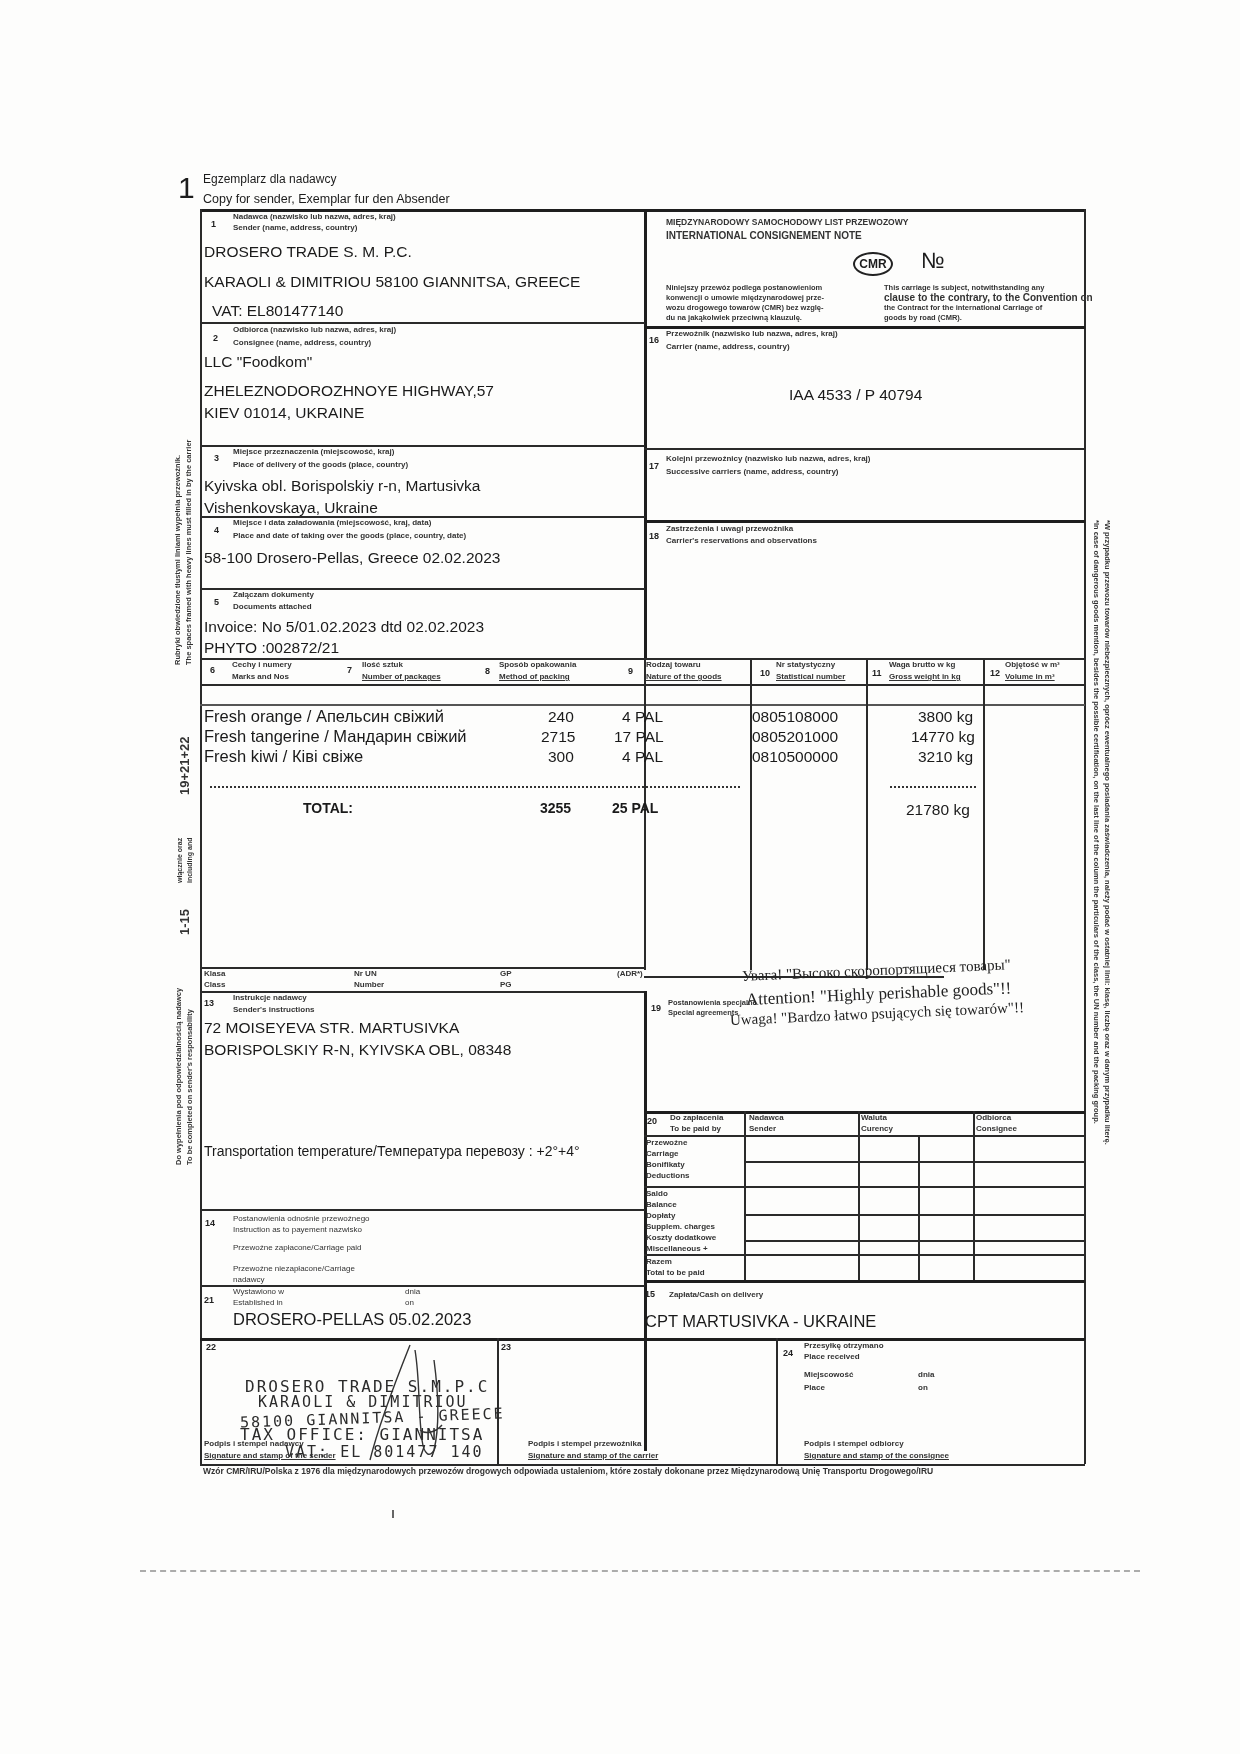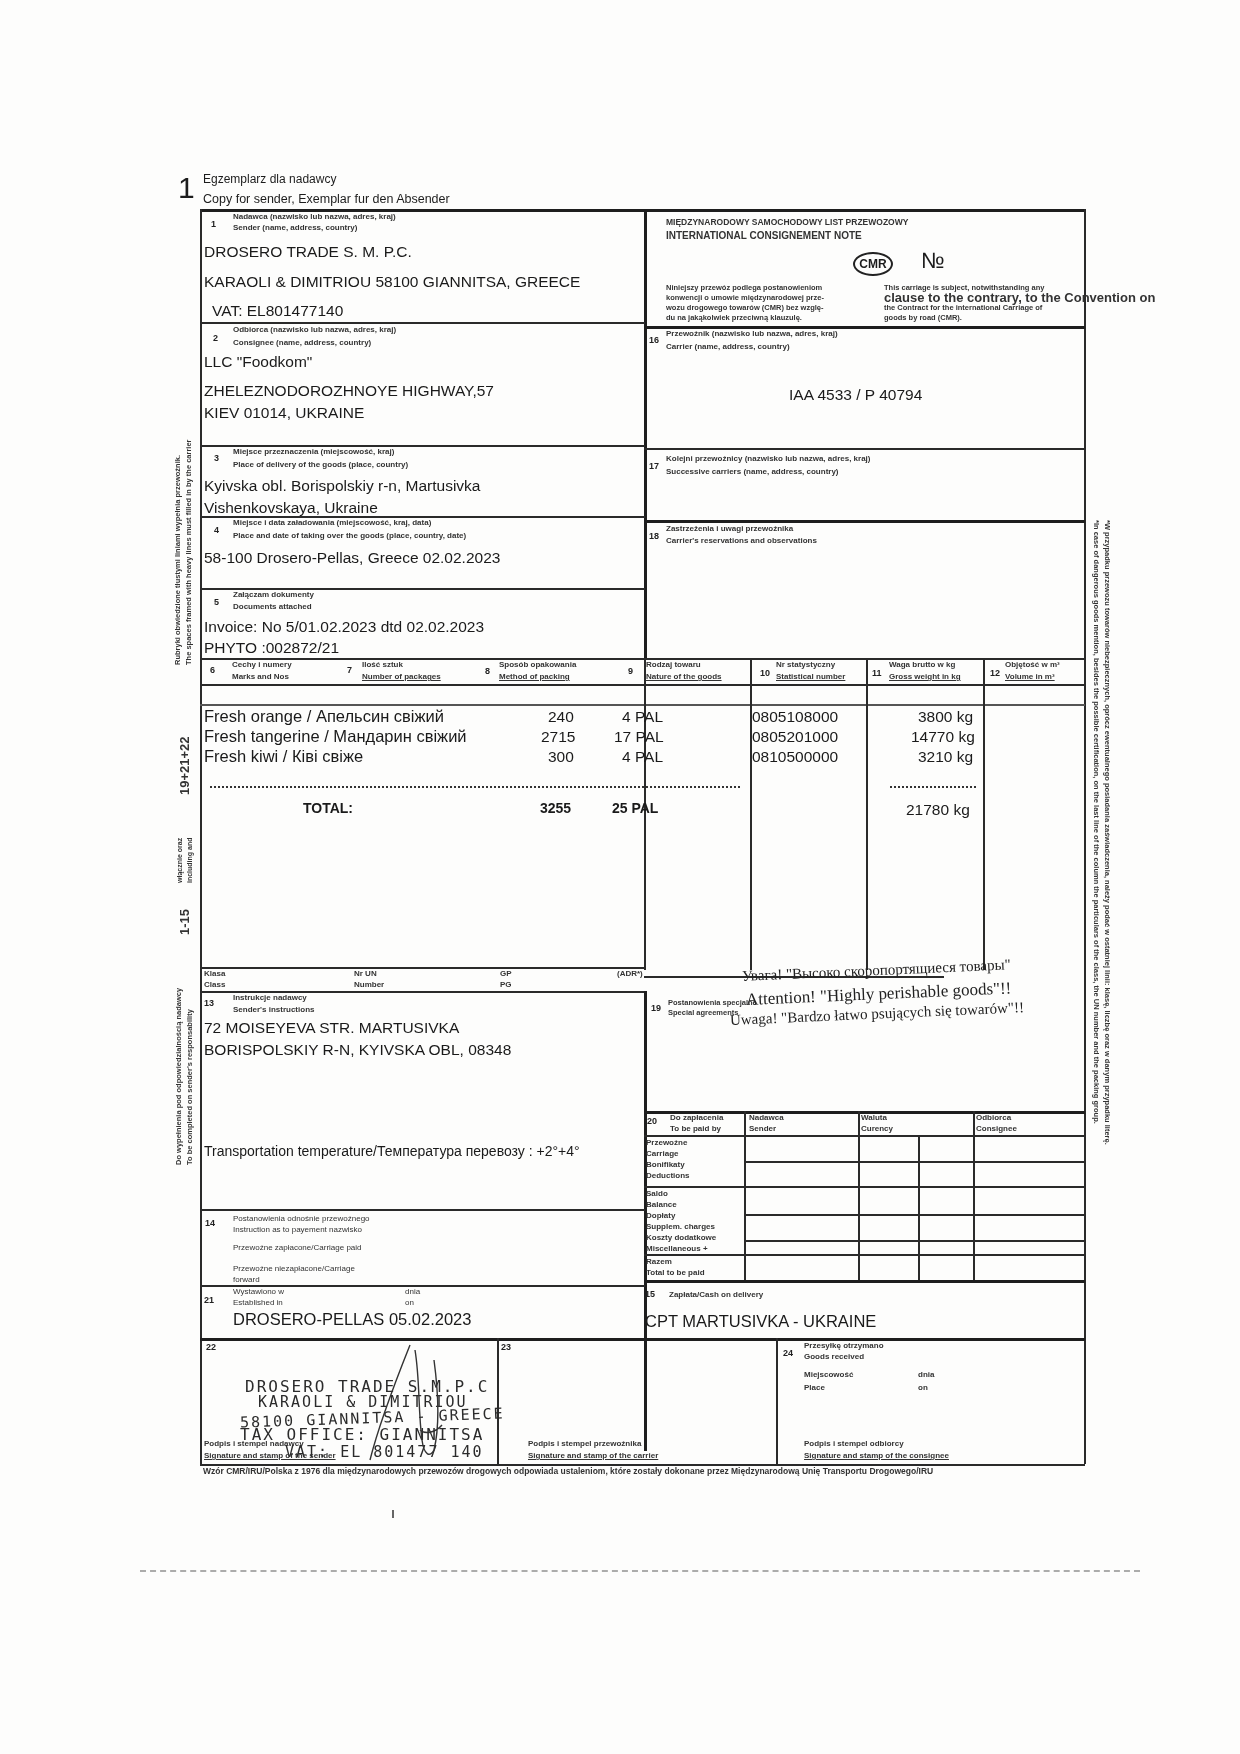--- a/index.html
+++ b/index.html
@@ -48,21 +48,21 @@
 <div>
   <div class="lbl" style="left:666px;top:217px;font-size:8.5px;">MIĘDZYNARODOWY SAMOCHODOWY LIST PRZEWOZOWY</div>
   <div class="lbl" style="left:666px;top:230px;font-size:10px;">INTERNATIONAL CONSIGNEMENT NOTE</div>
   <div class="cmr-oval" style="left:853px;top:252px;width:40px;height:24px;">CMR</div>
   <div class="abs" style="left:921px;top:248px;font-size:22px;">№</div>
   <div class="lbl" style="left:666px;top:282px;font-size:7.5px;">Niniejszy przewóz podlega postanowieniom</div>
   <div class="lbl" style="left:666px;top:292px;font-size:7.5px;">konwencji o umowie międzynarodowej prze-</div>
   <div class="lbl" style="left:666px;top:302px;font-size:7.5px;">wozu drogowego towarów (CMR) bez wzglę-</div>
   <div class="lbl" style="left:666px;top:312px;font-size:7.5px;">du na jakąkolwiek przeciwną klauzulę.</div>
   <div class="lbl" style="left:884px;top:282px;font-size:7.5px;">This carriage is subject, notwithstanding any</div>
-  <div class="lbl" style="left:884px;top:292px;font-size:13px;">clause to the contrary, to the Convention on</div>
+  <div class="lbl" style="left:884px;top:292px;font-size:10px;">clause to the contrary, to the Convention on</div>
   <div class="lbl" style="left:884px;top:302px;font-size:7.5px;">the Contract for the international Carriage of</div>
   <div class="lbl" style="left:884px;top:312px;font-size:7.5px;">goods by road (CMR).</div>
 </div>
 <div class="thick-h" style="left:644px;top:326px;width:441px;"></div>
 
 <div>
   <div class="lbl-num" style="left:213px;top:333px;">2</div>
   <div class="lbl" style="left:233px;top:324px;">Odbiorca (nazwisko lub nazwa, adres, kraj)</div>
   <div class="lbl" style="left:233px;top:337px;">Consignee (name, address, country)</div>
   <div class="val" style="left:204px;top:352px;">LLC "Foodkom"</div>
@@ -249,21 +249,21 @@
 <div class="line-v" style="left:973px;top:1111px;height:170px;"></div>
 <div class="thick-h" style="left:644px;top:1280px;width:441px;"></div>
 
 <div class="line-h" style="left:200px;top:1209px;width:445px;"></div>
 <div>
   <div class="lbl-num" style="left:205px;top:1218px;">14</div>
   <div class="lbl" style="left:233px;top:1213px;font-weight:normal;">Postanowienia odnośnie przewoźnego</div>
   <div class="lbl" style="left:233px;top:1224px;font-weight:normal;">Instruction as to payement nazwisko</div>
   <div class="lbl" style="left:233px;top:1242px;font-weight:normal;">Przewoźne zapłacone/Carriage paid</div>
   <div class="lbl" style="left:233px;top:1263px;font-weight:normal;">Przewoźne niezapłacone/Carriage</div>
-  <div class="lbl" style="left:233px;top:1274px;font-weight:normal;">forward</div>
+  <div class="lbl" style="left:233px;top:1274px;font-weight:normal;">nadawcy</div>
 </div>
 <div class="line-h" style="left:200px;top:1285px;width:445px;"></div>
 
 <div>
   <div class="lbl-num" style="left:204px;top:1295px;">21</div>
   <div class="lbl" style="left:233px;top:1286px;font-weight:normal;">Wystawiono w</div>
   <div class="lbl" style="left:233px;top:1297px;font-weight:normal;">Established in</div>
   <div class="lbl" style="left:405px;top:1286px;font-weight:normal;">dnia</div>
   <div class="lbl" style="left:405px;top:1297px;font-weight:normal;">on</div>
   <div class="val" style="left:233px;top:1310px;font-size:16.5px;">DROSERO-PELLAS    05.02.2023</div>
@@ -295,21 +295,21 @@
 
 <div>
   <div class="lbl-num" style="left:501px;top:1342px;">23</div>
   <div class="lbl" style="left:528px;top:1438px;">Podpis i stempel przewoźnika</div>
   <div class="lbl right-ul" style="left:528px;top:1450px;">Signature and stamp of the carrier</div>
 </div>
 
 <div>
   <div class="lbl-num" style="left:783px;top:1348px;">24</div>
   <div class="lbl" style="left:804px;top:1340px;">Przesyłkę otrzymano</div>
-  <div class="lbl" style="left:804px;top:1351px;">Goods received</div>
+  <div class="lbl" style="left:804px;top:1351px;">Place received</div>
   <div class="lbl" style="left:804px;top:1369px;">Miejscowość</div>
   <div class="lbl" style="left:804px;top:1382px;">Place</div>
   <div class="lbl" style="left:918px;top:1369px;">dnia</div>
   <div class="lbl" style="left:918px;top:1382px;">on</div>
   <div class="lbl" style="left:804px;top:1438px;">Podpis i stempel odbiorcy</div>
   <div class="lbl right-ul" style="left:804px;top:1450px;">Signature and stamp of the consignee</div>
 </div>
 
 <div class="lbl" style="left:203px;top:1466px;font-size:8.5px;">Wzór CMR/IRU/Polska z 1976 dla międzynarodowych przewozów drogowych odpowiada ustaleniom, które zostały dokonane przez Międzynarodową Unię Transportu Drogowego/IRU</div>
 

